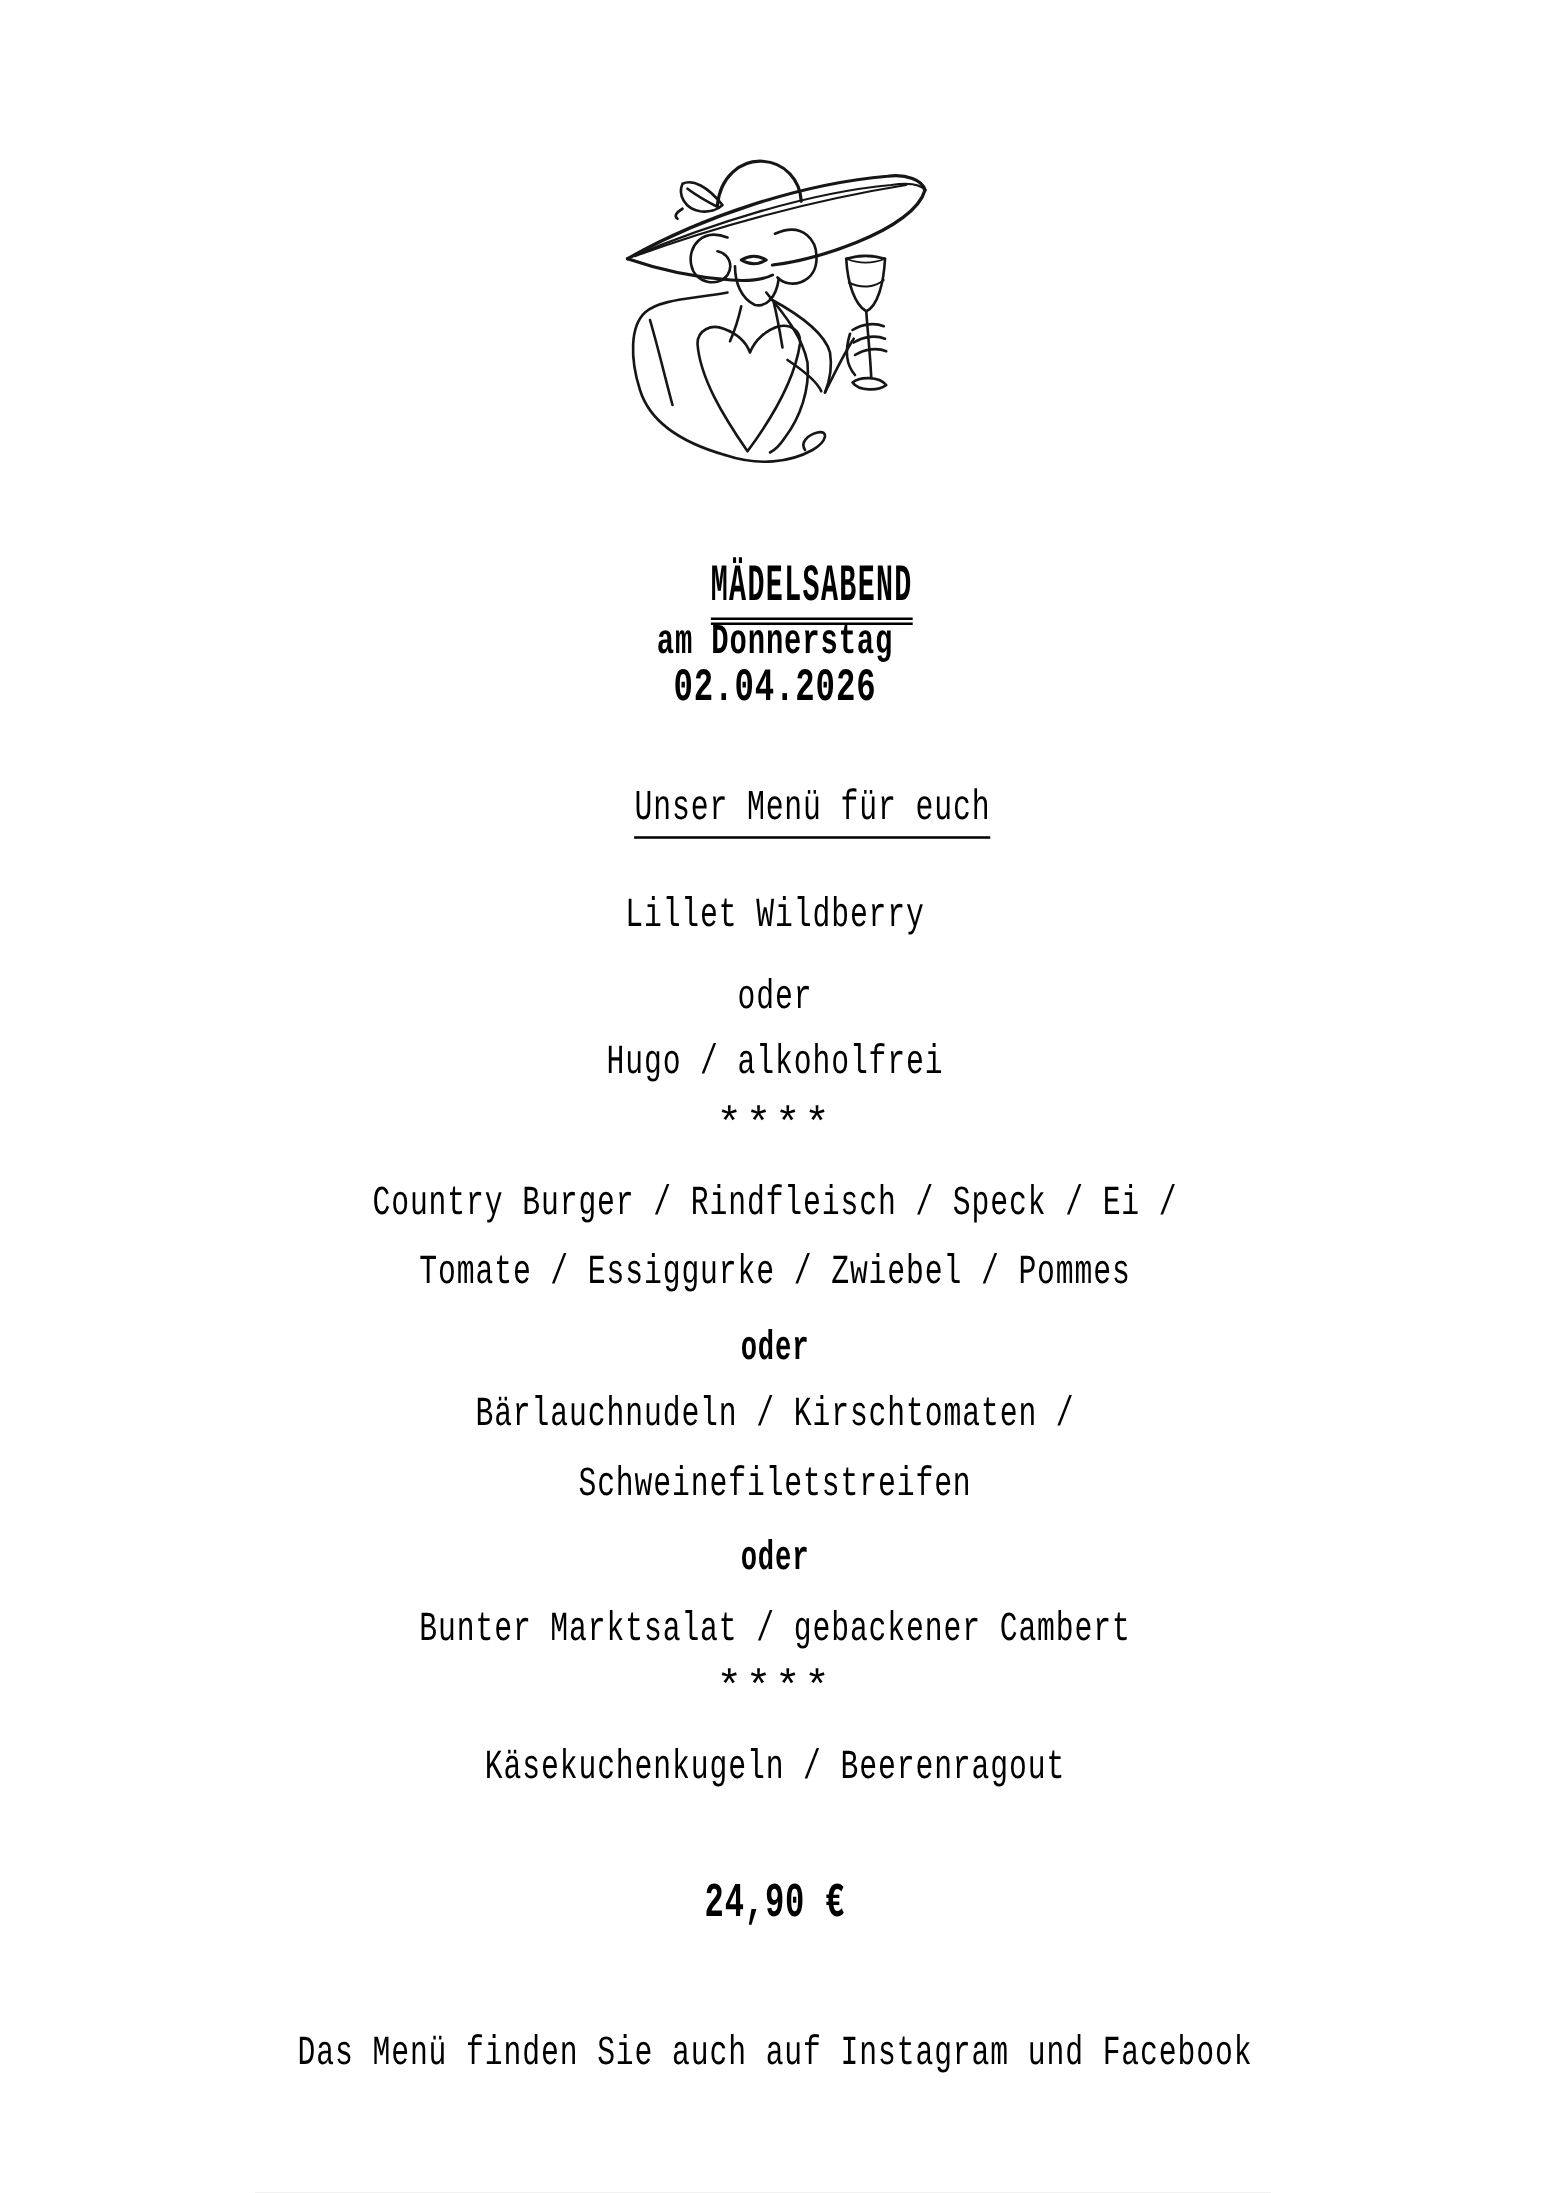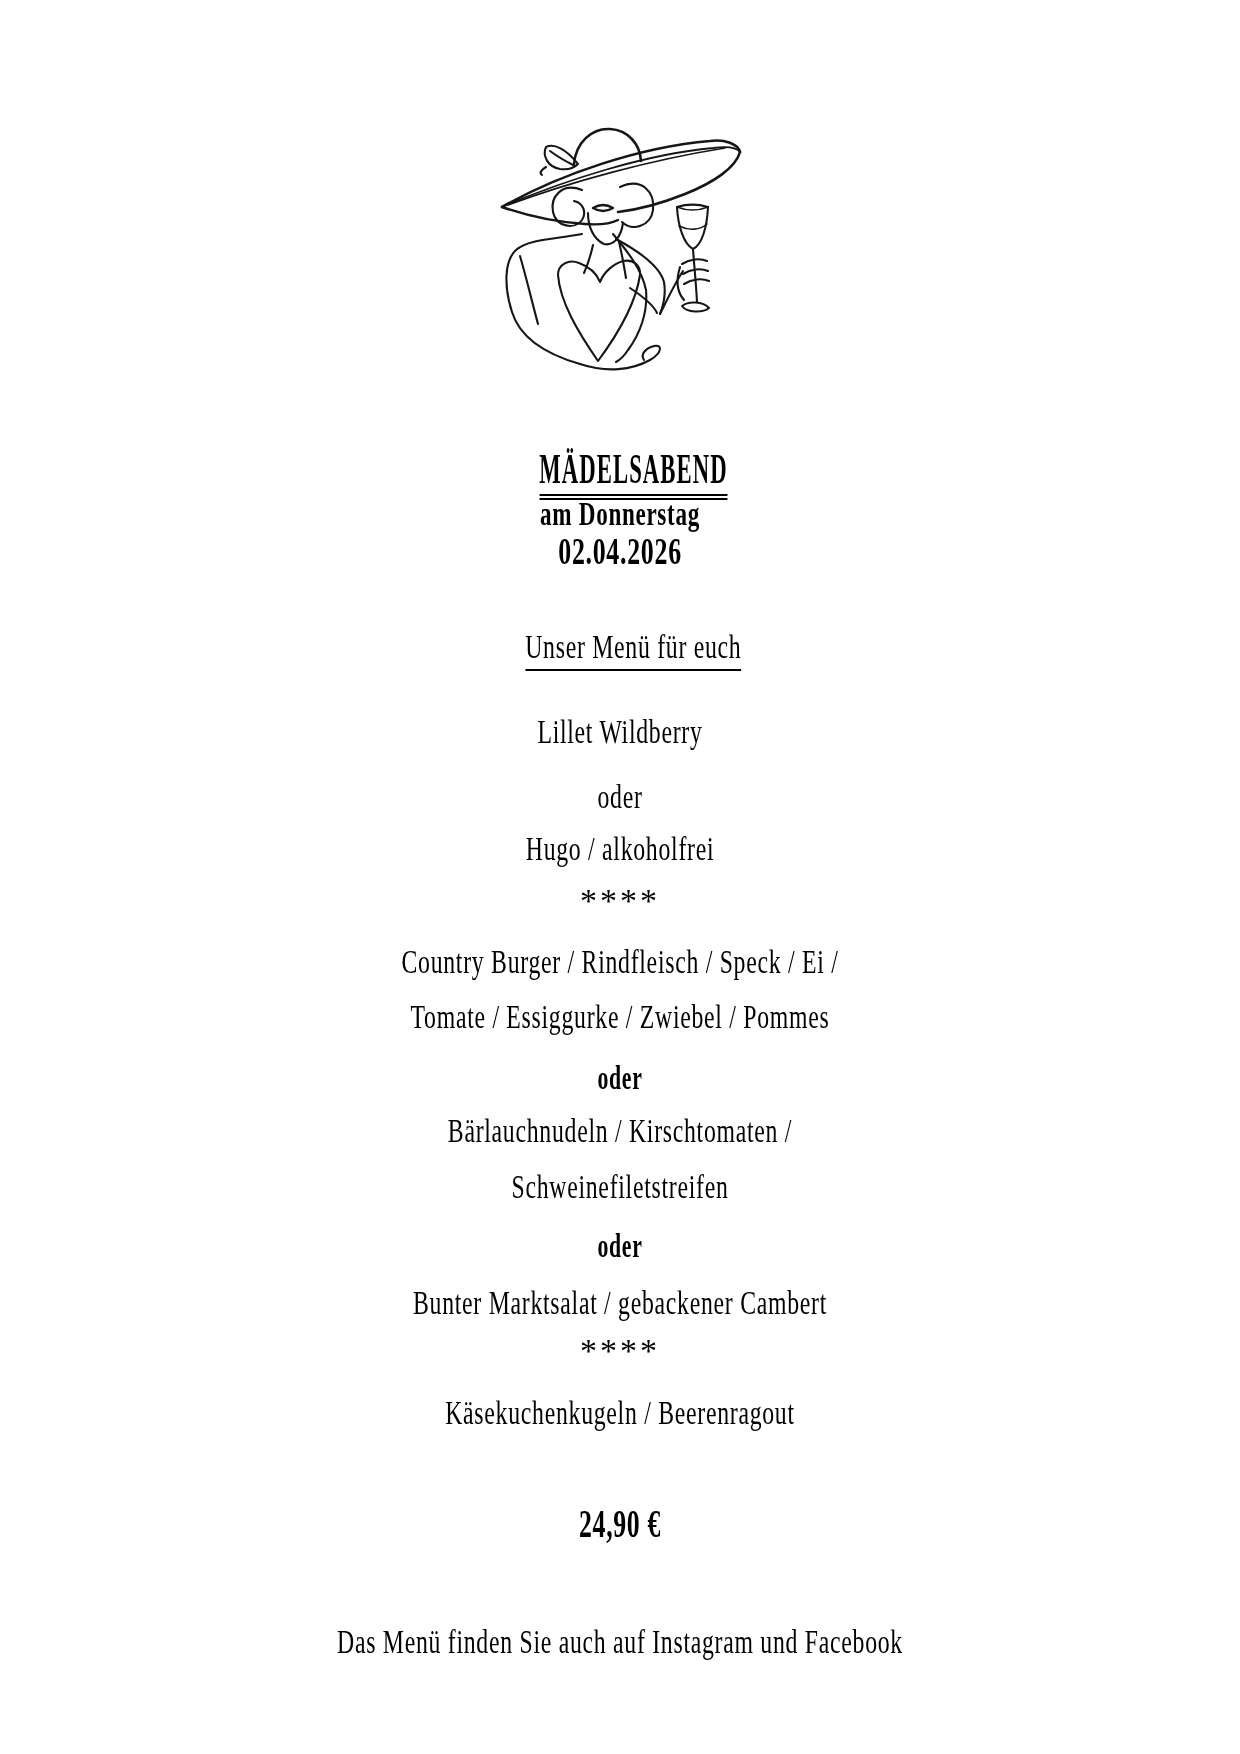--- a/index.html
+++ b/index.html
@@ -2,21 +2,21 @@
 <html><head>
 <meta charset="utf-8">
 <style>
   html,body { margin:0; padding:0; background:#e8e8e8; }
   .page {
     position:relative;
     width:1240px; height:1754px;
     margin:0 auto;
     background:#ffffff;
     color:#000;
-    font-family:Liberation Serif, serif;
+    font-family:Liberation Mono, monospace;
     overflow:hidden;
   }
   .line {
     position:absolute; left:0; width:100%;
     text-align:center; line-height:1; white-space:pre;
     transform-origin:50% 50%;
   }
   
   .logo-wrap { position:absolute; left:470px; top:112px; width:300px; height:260px; }
   .logo-wrap svg { display:block; width:100%; height:100%; }

